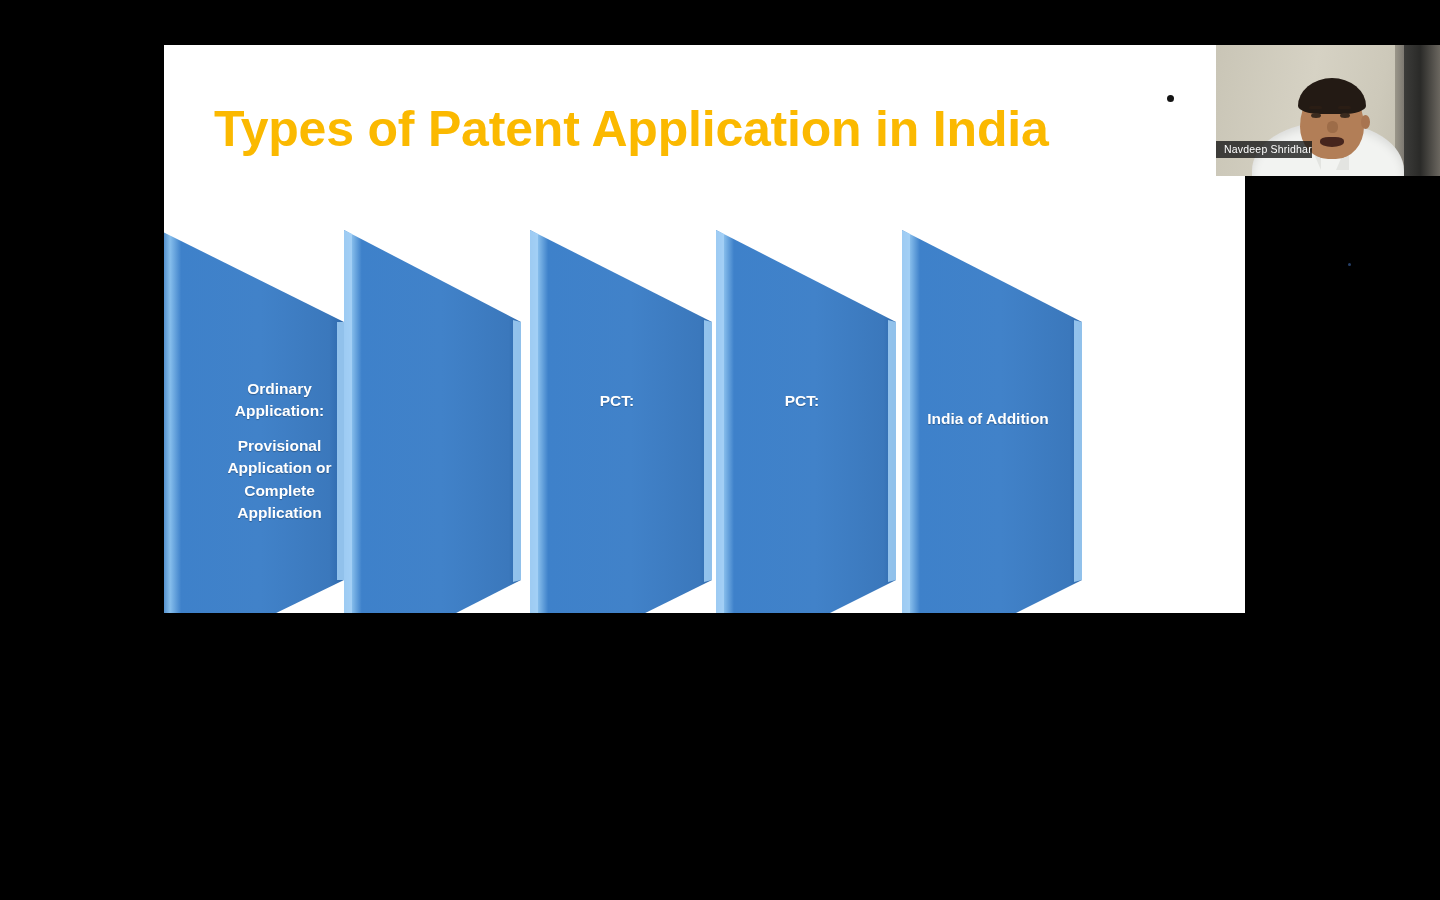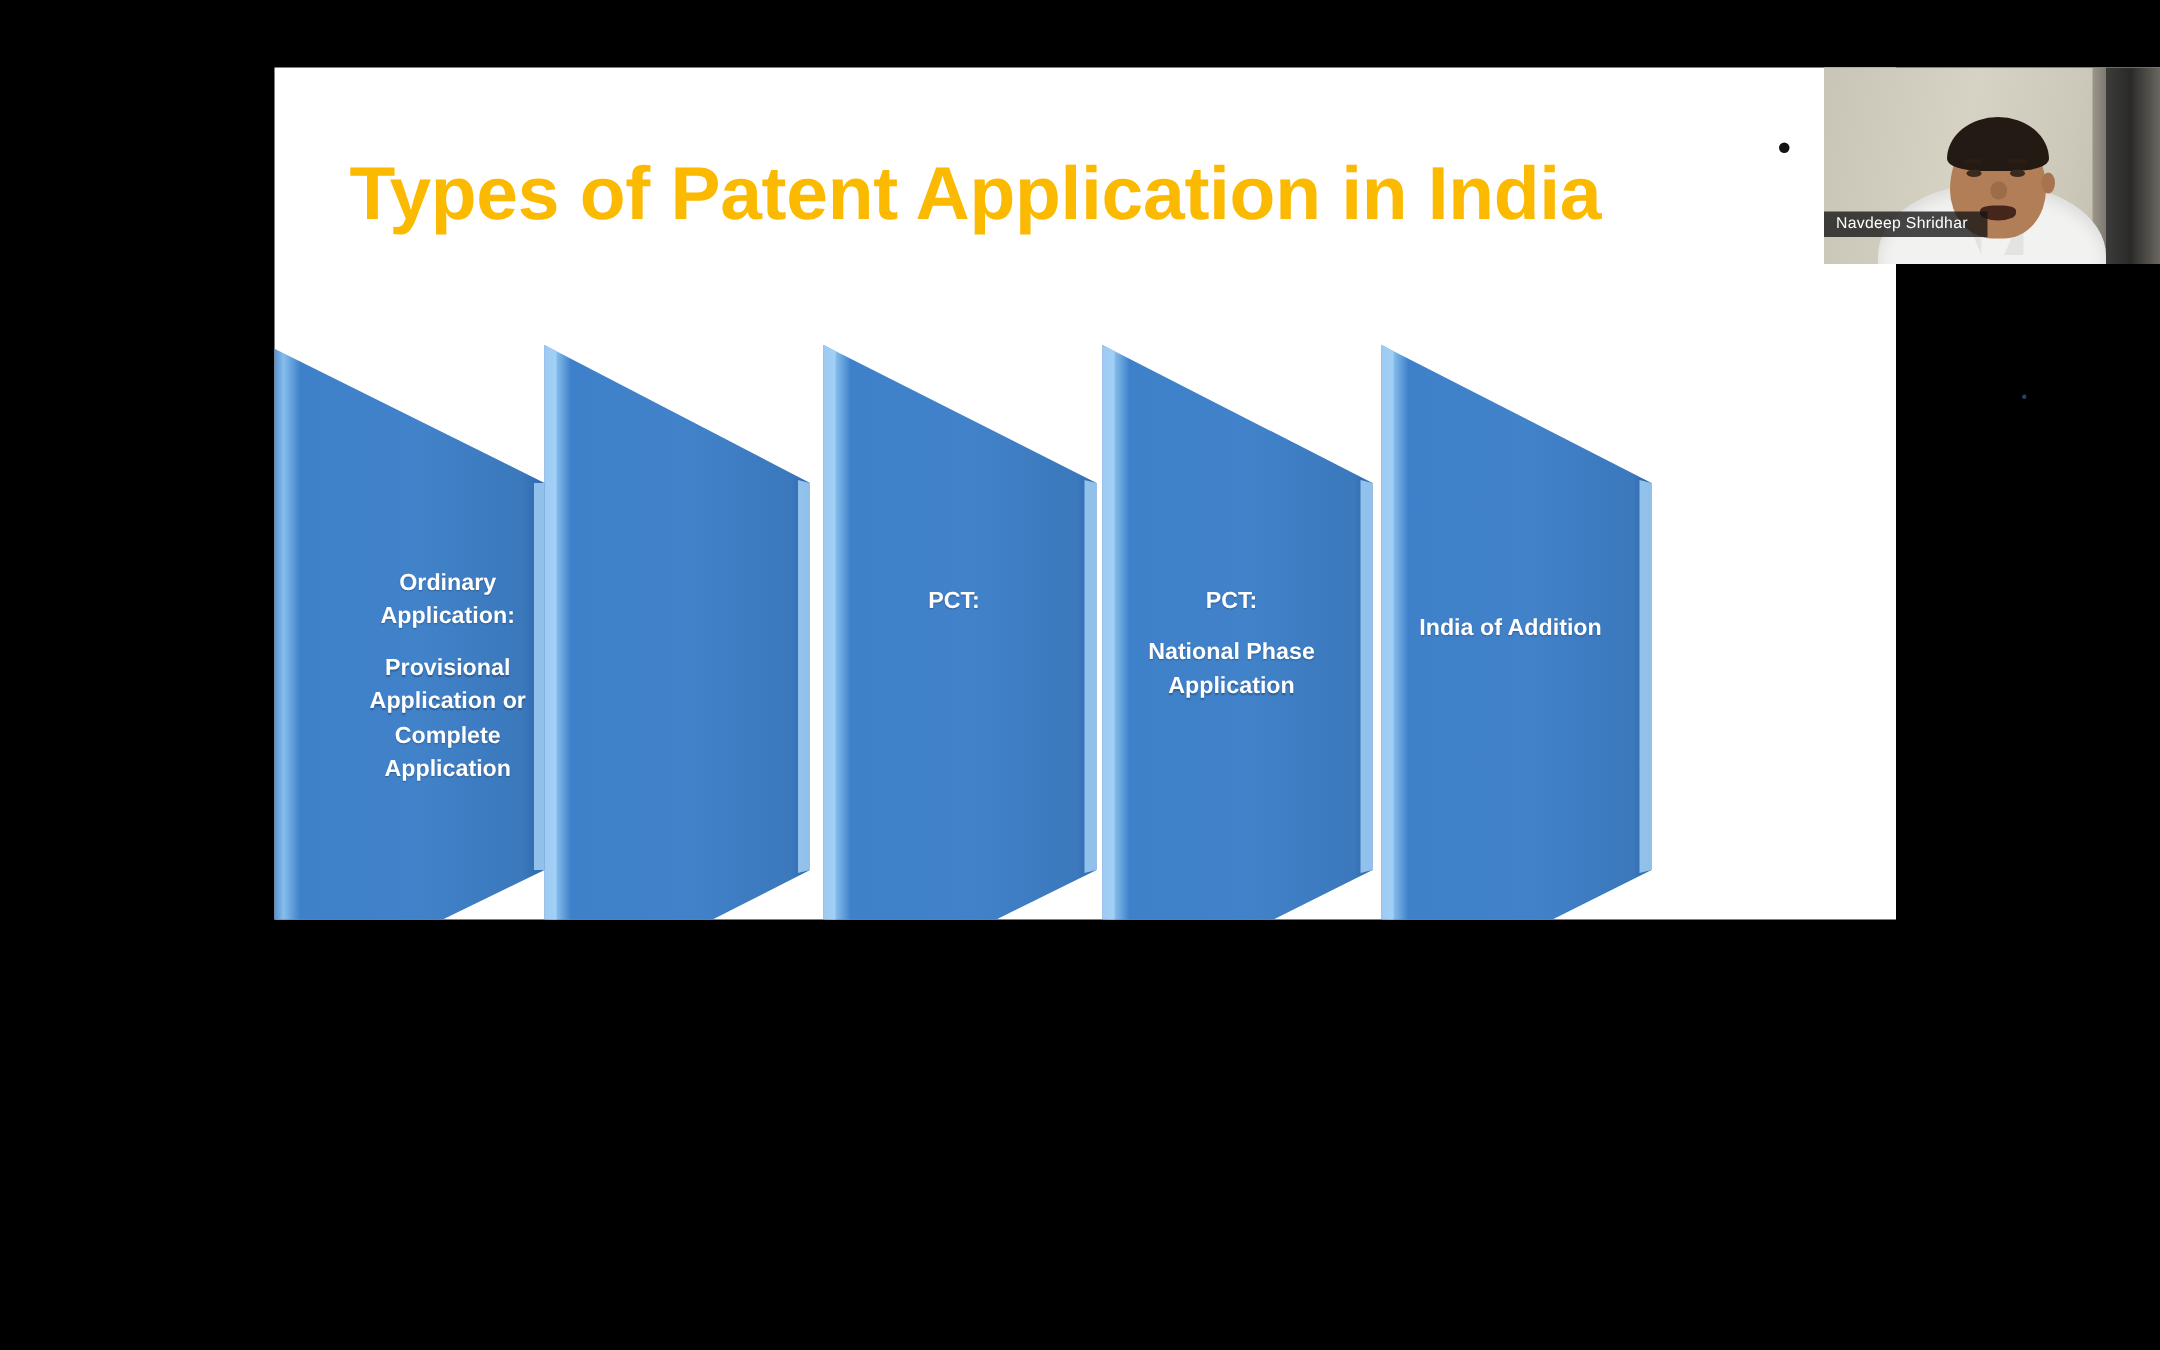--- a/index.html
+++ b/index.html
@@ -14,21 +14,21 @@
 
   #stage {
     position:relative;
     width:1440px; height:900px;
     background:#000000;
   }
 
   
   #slide {
     position:absolute;
-    left:183px; top:45px;
+    left:164px; top:45px;
     width:1081px; height:568px;
     background:#ffffff;
     overflow:hidden;
   }
 
   
   #slide-title {
     position:absolute;
     left:50px; top:58px;
     width:1010px;
@@ -210,21 +210,21 @@
     position:absolute;
     left:145px; top:70px;
     width:9px; height:14px;
     background:#a87450;
     border-radius:50%;
   }
 
   #video-name {
     position:absolute;
     left:0px; bottom:18px;
-    padding:2px 13px 3px 8px;
+    padding:2px 0 3px 8px;
     background:rgba(20,20,20,.78);
     color:#ffffff;
     font-size:10.5px;
     font-weight:normal;
     letter-spacing:.2px;
     white-space:nowrap;
   }
 
   
   .stray-dot {
@@ -320,21 +320,20 @@
               <stop offset="93%" stop-color="#3B78BC"></stop>
               <stop offset="100%" stop-color="#2C67AA"></stop>
             </linearGradient>
           </defs>
           <polygon points="8,0 188,92 188,350 8,440" fill="url(#g3)"></polygon>
           <polygon points="8,0 16,4 16,436 8,440" fill="#A3D0F5" opacity=".95"></polygon>
           <polygon points="180,90 188,92 188,350 180,352" fill="#9CCBF2" opacity=".9"></polygon>
         </svg>
         <div class="chev-label" id="lbl-3">
           <span class="lead">PCT:</span>
-          <span class="sub">National Phase Application</span>
         </div>
       </div>
 
       <div class="chevron" id="chev-4">
         <svg viewBox="0 0 188 440" preserveAspectRatio="none">
           <defs>
             <linearGradient id="g4" x1="0" y1="0" x2="1" y2="0">
               <stop offset="0%" stop-color="#2E6EB6"></stop>
               <stop offset="4%" stop-color="#8CC2EE"></stop>
               <stop offset="10%" stop-color="#3E81CA"></stop>

